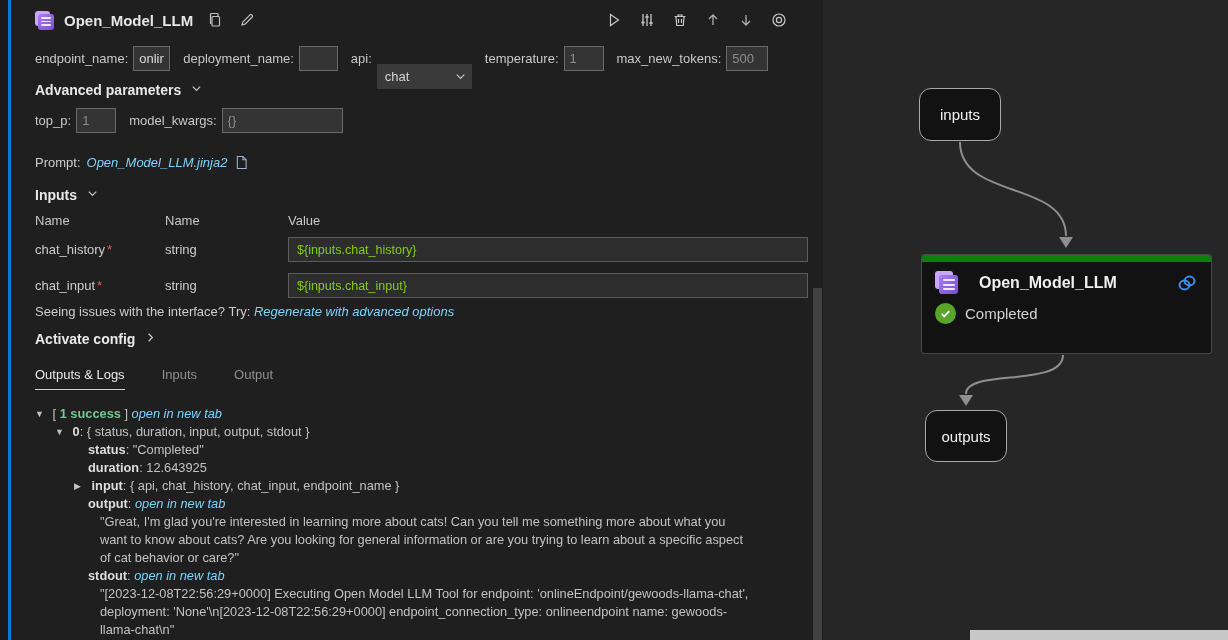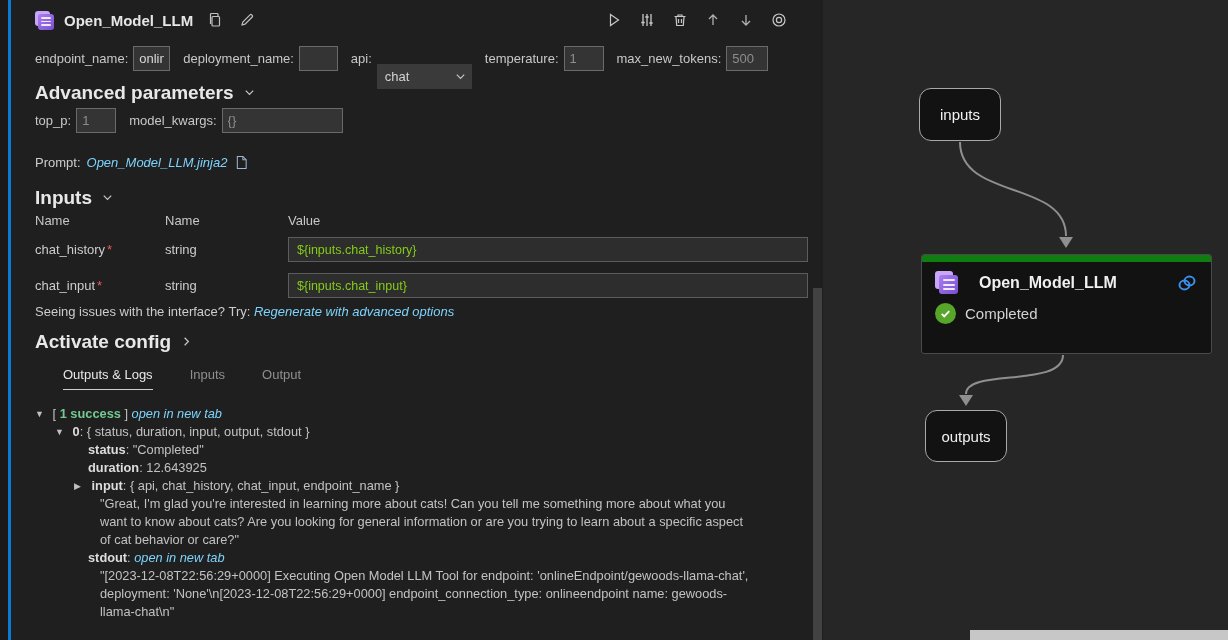--- a/index.html
+++ b/index.html
@@ -33,42 +33,42 @@
     font-size:13px; padding:0 5px; font-family:"Liberation Sans",sans-serif; outline:none; }
   input.box::placeholder { color:#8d8d8d; opacity:1; }
   .w-ep { width:37px; } .w-dep { width:39px; } .w-temp { width:40px; } .w-tok { width:42px; }
   .w-topp { width:40px; } .w-kwargs { width:121px; }
   .sel-wrap { position:relative;margin-top:36px; }
   select.box { height:25px; width:95px; background:#3a3a3a; border:1px solid #3a3a3a; color:#d4d4d4;
     font-size:13px; padding:0 20px 0 7px; appearance:none; -webkit-appearance:none; outline:none;
     font-family:"Liberation Sans",sans-serif; }
   .sel-chev { position:absolute; right:5px; top:6px; pointer-events:none; color:#c8c8c8; }
 
-  .sec-head { font-size:19px; font-weight:bold; color:#e8e8e8; display:flex; align-items:center; gap:9px;text-align:center; }
+  .sec-head { font-size:14px; font-weight:bold; color:#e8e8e8; display:flex; align-items:center; gap:9px;text-align:center; }
   .adv-head { top:82px; }
   .adv-row { top:107px; display:flex; align-items:center; height:26px; font-size:13px; }
   .chev { color:#c8c8c8; }
 
   .prompt-row { top:155px; display:flex; align-items:center; font-size:13px; gap:6px; }
   a.link { color:#7dd3fc; text-decoration:none; cursor:pointer;font-style:italic; }
   .file-ic { color:#9db7d0; width:14px; height:15px; margin-left:2px; }
 
   .inputs-head { top:187px; }
 
   .tbl-head { top:213px; display:grid; grid-template-columns:130px 123px 1fr; font-size:13px; color:#c8c8c8; }
   .tbl-row { display:grid; grid-template-columns:130px 123px 1fr; font-size:13px; align-items:center; right:15px; }
   .tr1 { top:237px; } .tr2 { top:273px; }
   .req { color:#e85b5b; margin-left:2px; }
   .val-box { height:25px; background:#2d2d2d; border:1px solid #5c5c5c; display:flex; align-items:center;
     padding:0 8px; color:#84cc16; font-size:12.5px; }
 
   .hint-row { top:304px; font-size:13px; }
   .activate { top:331px; }
 
-  .tabbar { top:367px; display:flex; gap:37px; font-size:13px; border-bottom:1px solid transparent;margin-left:28px; }
+  .tabbar { top:367px; display:flex; gap:37px; font-size:13px; border-bottom:1px solid transparent; }
   .tab { padding-bottom:7px; color:#8f8f8f; cursor:pointer; }
   .tab.active { color:#e8e8e8; border-bottom:1.5px solid #d0d0d0; }
 
   
   .logs { top:405px; font-size:12.8px; line-height:18px; color:#c2c2c2; }
   .lg { display:block; position:relative; }
   .tri { display:inline-block; width:14px; color:#c0c0c0; font-size:9px; vertical-align:1px; cursor:pointer; }
   .ind1 { padding-left:20px; } .ind2 { padding-left:53px; } .ind2t { padding-left:39px; }
   .k { font-weight:bold; color:#dddddd; }
   .succ { color:#73c991; font-weight:bold; }
@@ -273,20 +273,23 @@
     <span class="lg ind2">
       <span class="k">status</span><span>: "Completed"</span>
     </span>
     <span class="lg ind2">
       <span class="k">duration</span><span>: 12.643925</span>
     </span>
     <span class="lg ind2t">
       <span class="tri">▶</span>
       <span class="k">input</span><span>: { api, chat_history, chat_input, endpoint_name }</span>
     </span>
+    <span class="lg ind2">
+      <span class="k">output</span><span>: </span><a class="link">open in new tab</a>
+    </span>
     <span class="lg quote">
       <span class="qtxt">"Great, I'm glad you're interested in learning more about cats! Can you tell me something more about what you want to know about cats? Are you looking for general information or are you trying to learn about a specific aspect of cat behavior or care?"</span>
     </span>
     <span class="lg ind2">
       <span class="k">stdout</span><span>: </span><a class="link">open in new tab</a>
     </span>
     <span class="lg quote quote2">
       <span class="qtxt">"[2023-12-08T22:56:29+0000] Executing Open Model LLM Tool for endpoint: 'onlineEndpoint/gewoods-llama-chat', deployment: 'None'\n[2023-12-08T22:56:29+0000] endpoint_connection_type: onlineendpoint name: gewoods-llama-chat\n"</span>
     </span>
   </div>

